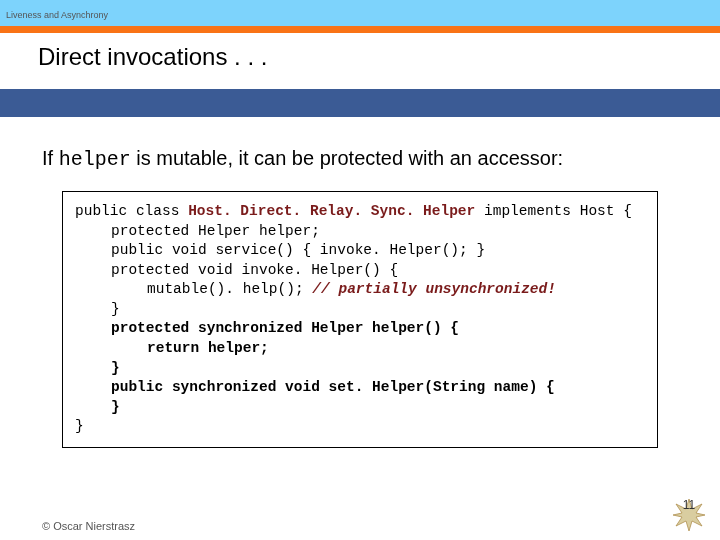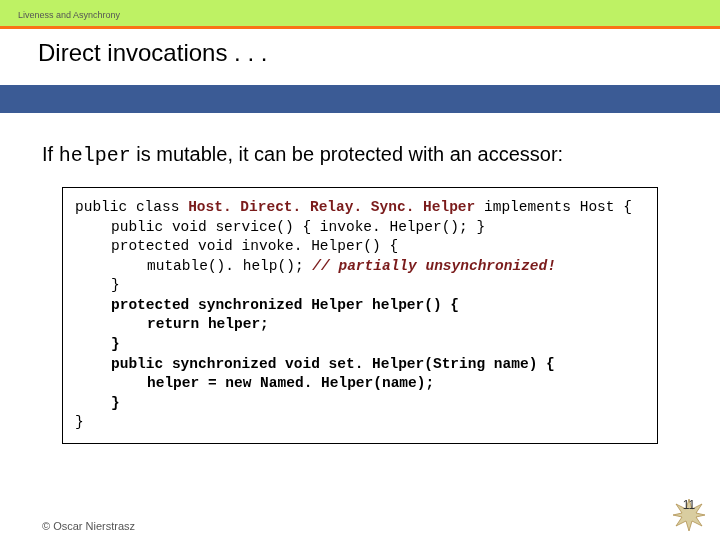--- a/index.html
+++ b/index.html
@@ -5,23 +5,23 @@
   * { margin: 0; padding: 0; box-sizing: border-box; }
   body {
     width: 720px;
     height: 540px;
     font-family: Arial, Helvetica, sans-serif;
     background: #fff;
     position: relative;
     overflow: hidden;
   }
   .topbar {
-    background: #bef264;
-    border-bottom: 3px solid #f97316;
-    padding: 4px 18px;
+    background: #7dd3fc;
+    border-bottom: 7px solid #f97316;
+    padding: 4px 6px;
   }
   .topbar-text {
     font-size: 9px;
     color: #555;
   }
   .title-area {
     padding: 10px 0 18px 38px;
     background: #fff;
   }
   .title {
@@ -104,29 +104,29 @@
 
 <div class="blue-band"></div>
 
 <div class="content">
   <p class="intro">
     <span>If </span><span class="mono">helper</span><span> is mutable, it can be protected with an accessor:</span>
   </p>
 
   <div class="codebox">
     <span><span>public class </span><span class="cls">Host. Direct. Relay. Sync. Helper</span><span> implements Host {</span></span><br>
+    <span class="ind1">protected Helper helper;</span>
     <span class="ind1">public void service() { invoke. Helper(); }</span>
     <span class="ind1">protected void invoke. Helper() {</span>
     <span class="ind2"><span>mutable(). help();    </span><span class="cmt">// partially unsynchronized!</span></span>
     <span class="ind1">}</span>
     <span class="ind1 kw">protected synchronized Helper helper() {</span>
     <span class="ind2 kw">return helper;</span>
     <span class="ind1 kw">}</span>
     <span class="ind1 kw">public synchronized void set. Helper(String name) {</span>
-    <span class="ind2 kw">helper = new Named. Helper(name);</span>
     <span class="ind1 kw">}</span>
     <span>}</span>
   </div>
 </div>
 
 <div class="footer">
   <span>© Oscar Nierstrasz</span>
   <span class="pagenum-wrap">
     <svg class="starburst" viewBox="0 0 34 34">
       <polygon points="17,1 20,11 30,6 24,15 33,17 24,19 30,28 20,23 17,33 14,23 4,28 10,19 1,17 10,15 4,6 14,11" fill="#d9cda0" stroke="#b09050" stroke-width="0.8"></polygon>

